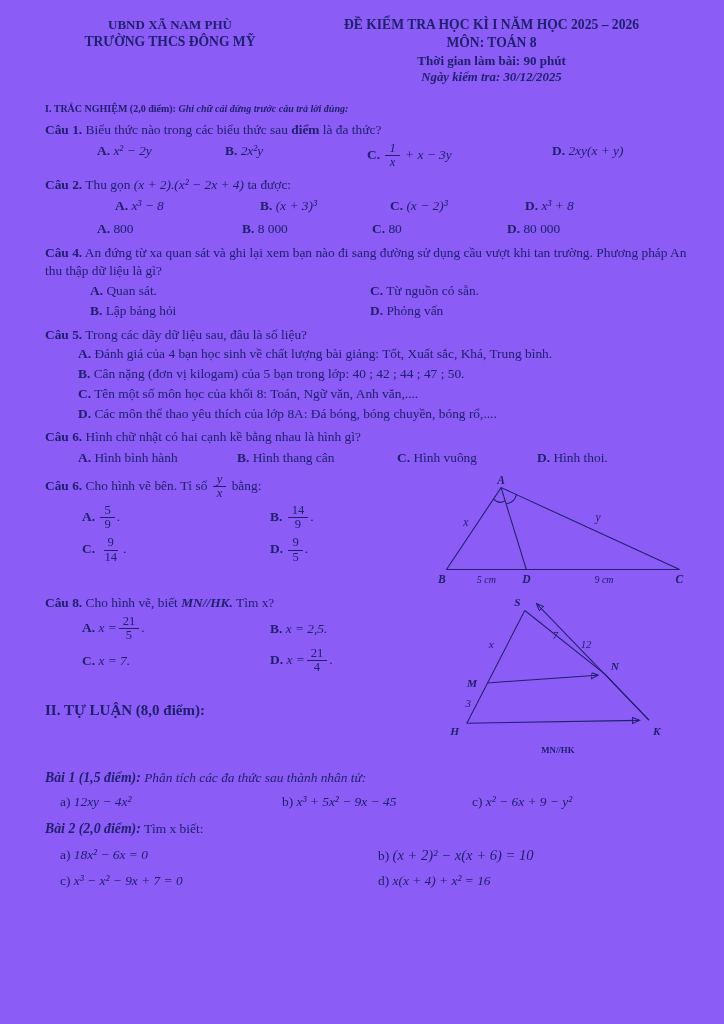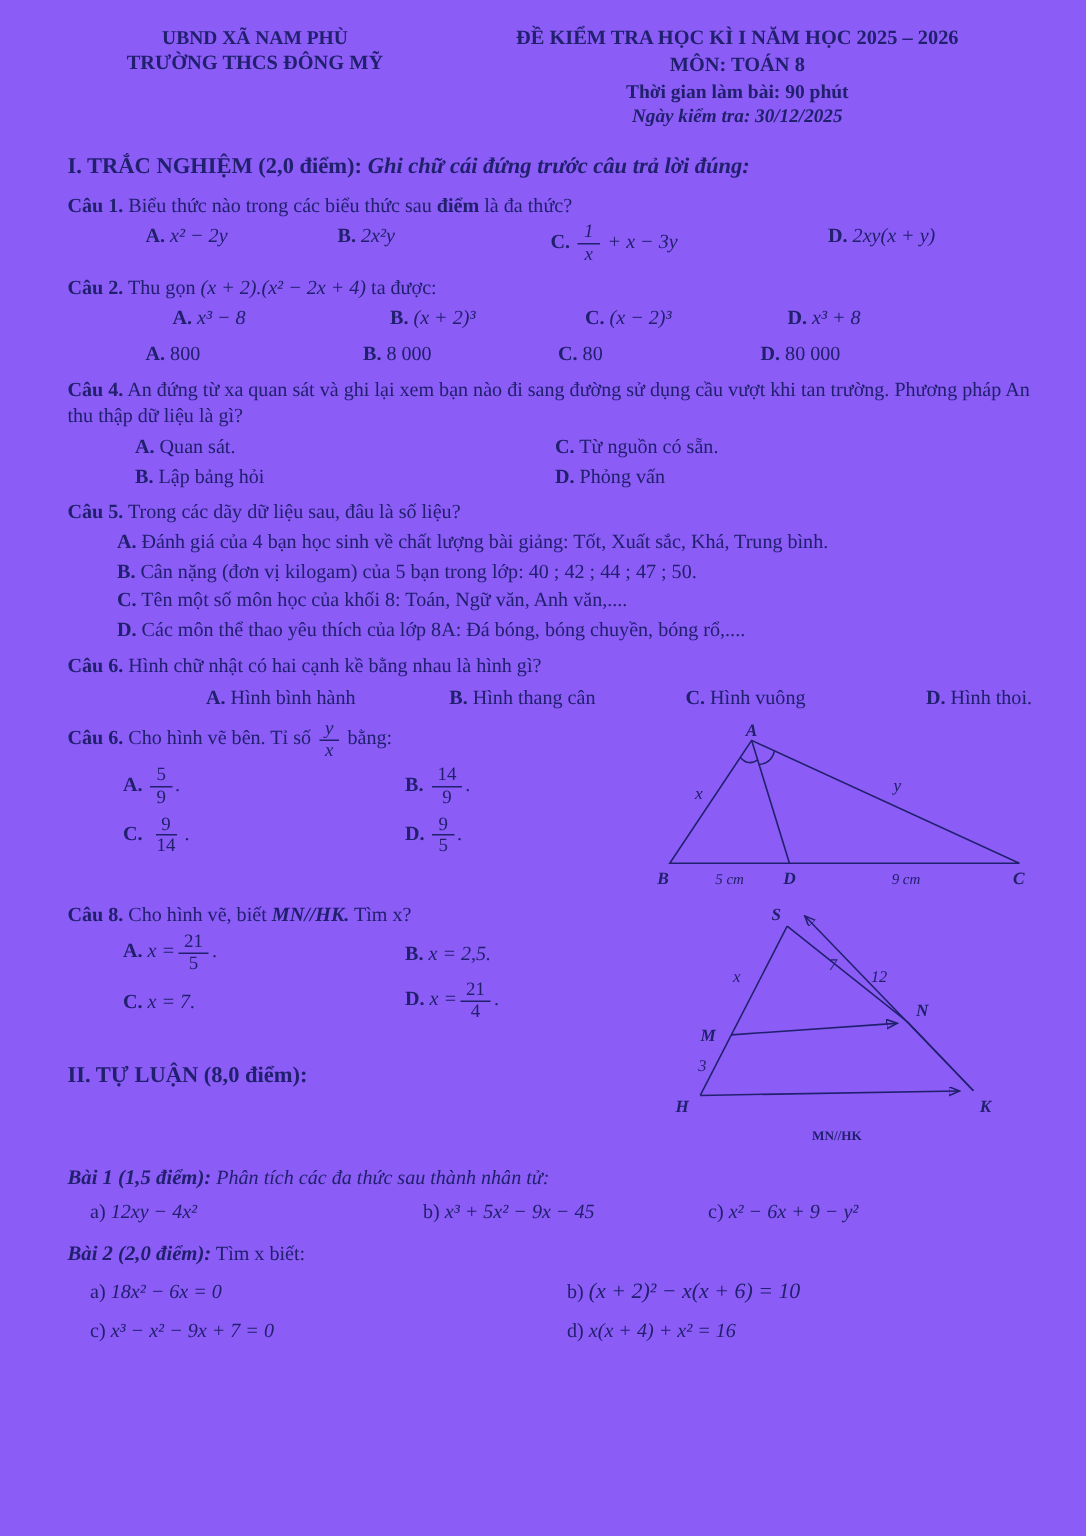--- a/index.html
+++ b/index.html
@@ -13,34 +13,34 @@
   p { margin:0; }
   b { font-weight:bold; }
   
   .hdr { display:flex; }
   .hdr-left { width:250px; text-align:center; }
   .hdr-right { flex:1; text-align:center; }
   .h-b { font-weight:bold; font-size:13px; }
   .h-b2 { font-weight:bold; font-size:13.6px; }
   .h-bi { font-weight:bold; font-style:italic; font-size:12.8px; }
   
-  .sec1 { margin-top:16px; font-size:15px; }
+  .sec1 { margin-top:16px; font-size:10px; }
   .sec1 .t { font-weight:bold; }
   .sec1 .st { font-weight:bold; font-style:italic; }
   .sec2 { font-weight:bold; font-size:15px; margin-top:26px; }
   
   .q { margin-top:6px; }
   .ql { font-weight:bold; }
   .m { font-style:italic; }
   .ol { font-weight:bold; }
   .optrow { display:grid; margin-top:3px; }
   .g1 { grid-template-columns:128px 142px 185px auto; padding-left:52px; }
   .g2 { grid-template-columns:145px 130px 135px auto; padding-left:70px; }
   .g3 { grid-template-columns:145px 130px 135px auto; padding-left:52px; }
-  .g6 { grid-template-columns:159px 160px 140px auto; padding-left:33px;text-align:right; }
+  .g6 { grid-template-columns:159px 160px 140px auto; padding-left:33px; }
   .g4 { grid-template-columns:280px auto; padding-left:45px; row-gap:2px; }
   .g78 { grid-template-columns:188px auto; padding-left:37px; row-gap:4px; align-items:center; }
   .stack { padding-left:33px; }
   .stack .opt { display:block; margin-top:2px; }
   
   .frac { display:inline-flex; flex-direction:column; align-items:center;
           vertical-align:middle; line-height:1.08; font-size:12.6px; margin:0 2px; }
   .frac .fn { padding:0 4px 0; border-bottom:1px solid currentColor; }
   .frac .fd { padding:0 4px; }
   
@@ -107,21 +107,21 @@
 
   <div class="q">
     <p>
       <span class="ql">Câu 2.</span>
       <span>Thu gọn</span>
       <span class="m">(x + 2).(x² − 2x + 4)</span>
       <span>ta được:</span>
     </p>
     <div class="optrow g2">
       <span class="opt"><b class="ol">A.</b> <span class="m">x³ − 8</span></span>
-      <span class="opt"><b class="ol">B.</b> <span class="m">(x + 2)³</span></span>
+      <span class="opt"><b class="ol">B.</b> <span class="m">(x + 3)³</span></span>
       <span class="opt"><b class="ol">C.</b> <span class="m">(x − 2)³</span></span>
       <span class="opt"><b class="ol">D.</b> <span class="m">x³ + 8</span></span>
     </div>
   </div>
 
   <div class="q">
     <div class="optrow g3">
       <span class="opt"><b class="ol">A.</b> <span>800</span></span>
       <span class="opt"><b class="ol">B.</b> <span>8 000</span></span>
       <span class="opt"><b class="ol">C.</b> <span>80</span></span>

